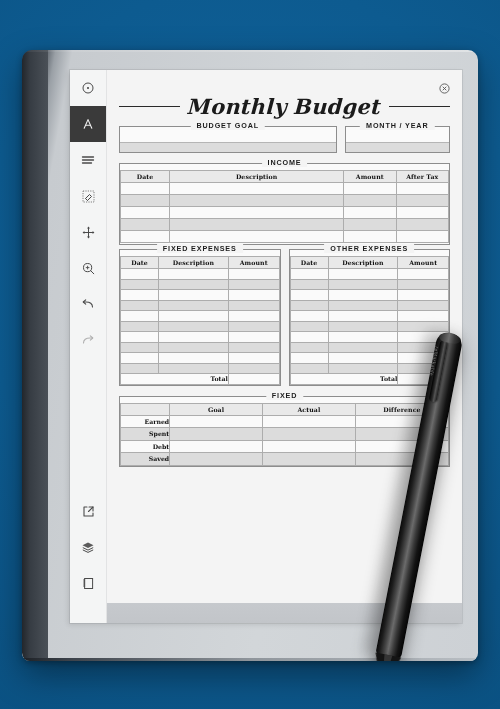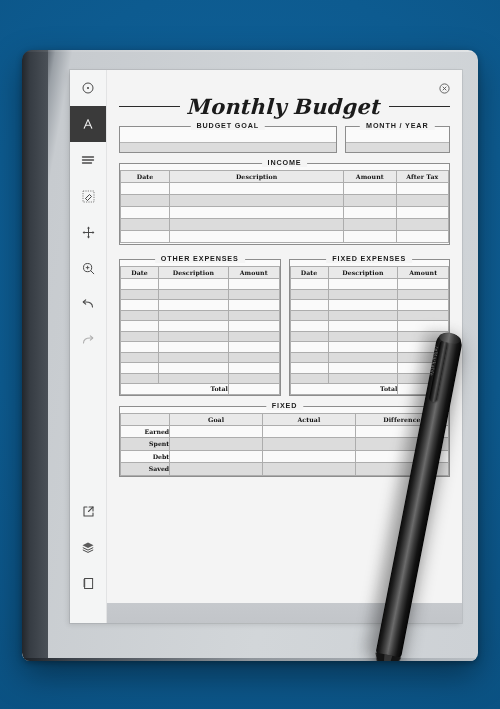--- a/index.html
+++ b/index.html
@@ -197,21 +197,21 @@
     flex-direction: column;
   }
   .field-line {
     flex: 1;
     border-top: 1px solid #b5b5b5;
   }
   .field-line.shaded { background: #dcdcdc; }
   .field-line:first-child { border-top: none; background: #fafafa; }
 
   
-  .tbl-box { margin-bottom: 14px; }
+  .tbl-box { margin-bottom: 4px; }
   table.sheet {
     width: 100%;
     border-collapse: collapse;
     table-layout: fixed;
     margin-top: 6px;
   }
   table.sheet th, table.sheet td {
     border: 1px solid #adadad;
     height: 9.5px;
     padding: 0;
@@ -548,111 +548,111 @@
                   <td></td>
                   <td></td>
                 </tr>
               </tbody>
           </table>
         </div>
 
         <div id="expenses-row">
 
           <div class="fbox exp-box">
+            <span class="fbox-legend">FIXED EXPENSES</span>
+            <table class="sheet">
+              <colgroup>
+                  <col style="width:24%">
+                  <col style="width:44%">
+                  <col style="width:32%">
+                </colgroup>
+              <thead>
+                <tr>
+                  <th>Date</th>
+                  <th>Description</th>
+                  <th>Amount</th>
+                </tr>
+              </thead>
+              <tbody id="fixed-body">
+                  <tr class="plain">
+                    <td></td>
+                    <td></td>
+                    <td></td>
+                  </tr>
+                  <tr class="shaded">
+                    <td></td>
+                    <td></td>
+                    <td></td>
+                  </tr>
+                  <tr class="plain">
+                    <td></td>
+                    <td></td>
+                    <td></td>
+                  </tr>
+                  <tr class="shaded">
+                    <td></td>
+                    <td></td>
+                    <td></td>
+                  </tr>
+                  <tr class="plain">
+                    <td></td>
+                    <td></td>
+                    <td></td>
+                  </tr>
+                  <tr class="shaded">
+                    <td></td>
+                    <td></td>
+                    <td></td>
+                  </tr>
+                  <tr class="plain">
+                    <td></td>
+                    <td></td>
+                    <td></td>
+                  </tr>
+                  <tr class="shaded">
+                    <td></td>
+                    <td></td>
+                    <td></td>
+                  </tr>
+                  <tr class="plain">
+                    <td></td>
+                    <td></td>
+                    <td></td>
+                  </tr>
+                  <tr class="shaded">
+                    <td></td>
+                    <td></td>
+                    <td></td>
+                  </tr>
+                </tbody>
+              <tfoot>
+                <tr>
+                  <td class="total-label" colspan="2">Total</td>
+                  <td></td>
+                </tr>
+              </tfoot>
+            </table>
+          </div>
+
+          <div class="fbox exp-box">
             <span class="fbox-legend">OTHER EXPENSES</span>
             <table class="sheet">
               <colgroup>
                   <col style="width:24%">
                   <col style="width:44%">
                   <col style="width:32%">
                 </colgroup>
               <thead>
                 <tr>
                   <th>Date</th>
                   <th>Description</th>
                   <th>Amount</th>
                 </tr>
               </thead>
               <tbody id="other-body">
-                  <tr class="plain">
-                    <td></td>
-                    <td></td>
-                    <td></td>
-                  </tr>
-                  <tr class="shaded">
-                    <td></td>
-                    <td></td>
-                    <td></td>
-                  </tr>
-                  <tr class="plain">
-                    <td></td>
-                    <td></td>
-                    <td></td>
-                  </tr>
-                  <tr class="shaded">
-                    <td></td>
-                    <td></td>
-                    <td></td>
-                  </tr>
-                  <tr class="plain">
-                    <td></td>
-                    <td></td>
-                    <td></td>
-                  </tr>
-                  <tr class="shaded">
-                    <td></td>
-                    <td></td>
-                    <td></td>
-                  </tr>
-                  <tr class="plain">
-                    <td></td>
-                    <td></td>
-                    <td></td>
-                  </tr>
-                  <tr class="shaded">
-                    <td></td>
-                    <td></td>
-                    <td></td>
-                  </tr>
-                  <tr class="plain">
-                    <td></td>
-                    <td></td>
-                    <td></td>
-                  </tr>
-                  <tr class="shaded">
-                    <td></td>
-                    <td></td>
-                    <td></td>
-                  </tr>
-                </tbody>
-              <tfoot>
-                <tr>
-                  <td class="total-label" colspan="2">Total</td>
-                  <td></td>
-                </tr>
-              </tfoot>
-            </table>
-          </div>
-
-          <div class="fbox exp-box">
-            <span class="fbox-legend">FIXED EXPENSES</span>
-            <table class="sheet">
-              <colgroup>
-                  <col style="width:24%">
-                  <col style="width:44%">
-                  <col style="width:32%">
-                </colgroup>
-              <thead>
-                <tr>
-                  <th>Date</th>
-                  <th>Description</th>
-                  <th>Amount</th>
-                </tr>
-              </thead>
-              <tbody id="fixed-body">
                   <tr class="plain">
                     <td></td>
                     <td></td>
                     <td></td>
                   </tr>
                   <tr class="shaded">
                     <td></td>
                     <td></td>
                     <td></td>
                   </tr>

